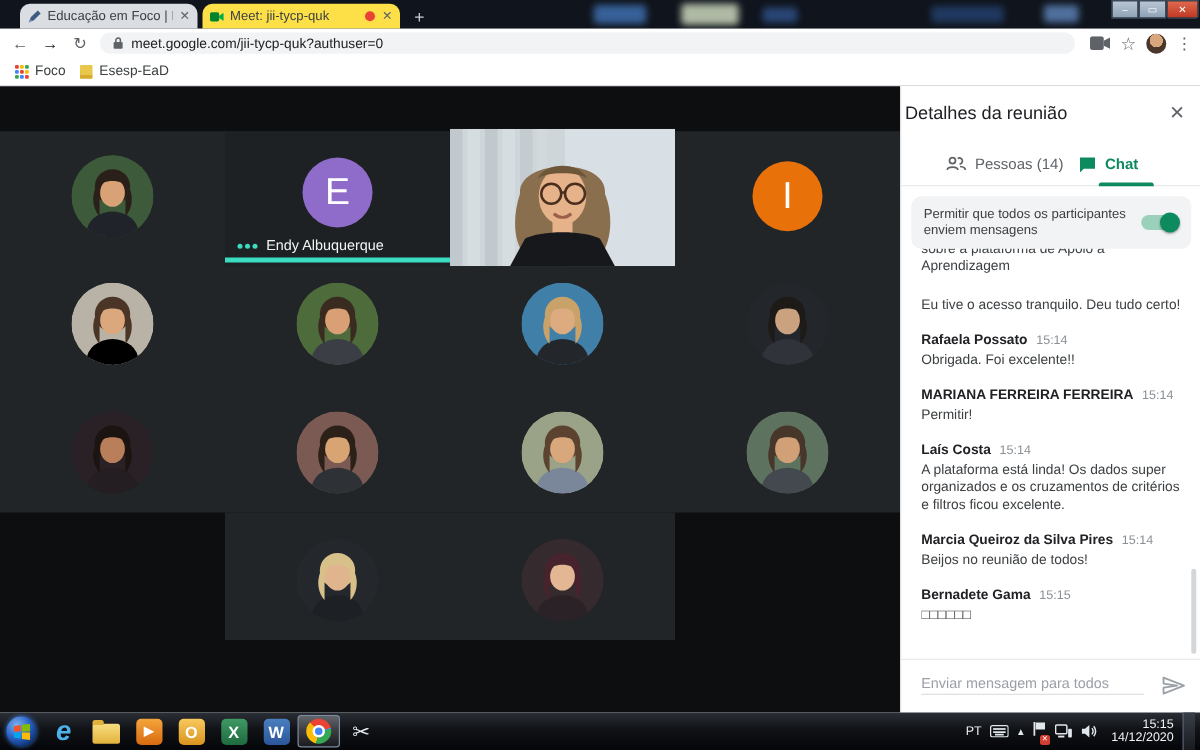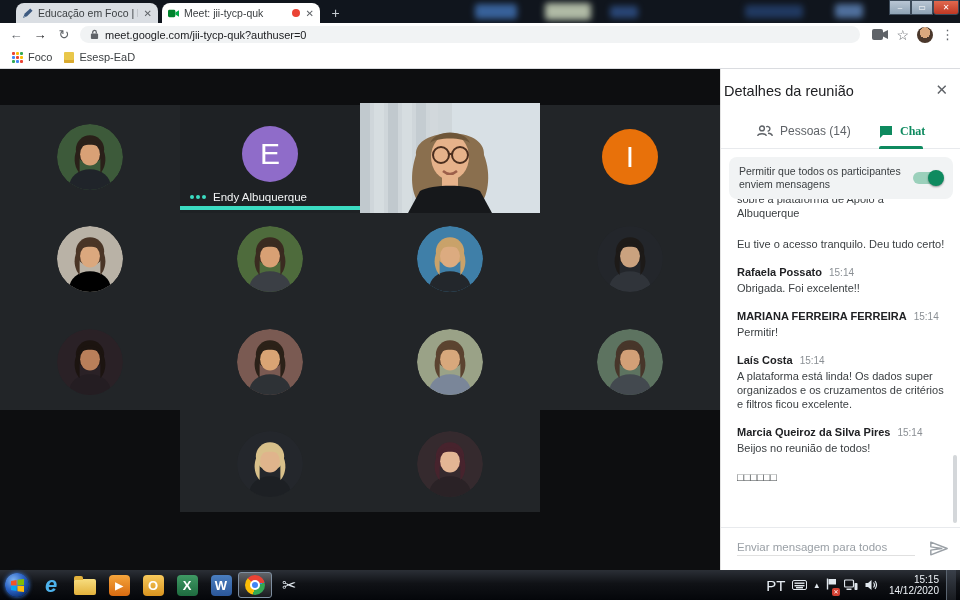--- a/index.html
+++ b/index.html
@@ -6,21 +6,21 @@
   .screen{position:relative;width:960px;height:600px;overflow:hidden;
     font-family:"Liberation Sans",sans-serif;background:#fff;}
   .abs{position:absolute;}
 
   
   .titlebar{left:0;top:0;width:960px;height:23px;background:#10151d;overflow:hidden;}
   .blob{position:absolute;filter:blur(3px);border-radius:3px;opacity:.85;}
   .tab{position:absolute;top:3px;height:20px;border-radius:8px 8px 0 0;display:flex;align-items:center;
     padding:0 6px;box-sizing:border-box;font-size:10.5px;color:#3c4043;}
   .tab.inactive{background:#dadee3;}
-  .tab.active{background:#ffffff;}
+  .tab.active{background:#fde047;}
   .tab-title{white-space:nowrap;overflow:hidden;flex:1;margin-left:5px;}
   .tab-close{color:#5f6368;font-size:10px;margin-left:6px;cursor:default;}
   .rec-dot{width:8px;height:8px;border-radius:50%;background:#ea4335;margin-left:6px;}
   .newtab{position:absolute;left:327px;top:5px;width:17px;height:17px;border-radius:50%;
     color:#c7ccd1;font-size:14px;line-height:16px;text-align:center;}
   .winbtn{position:absolute;top:0;height:15px;border:1px solid #3c4a59;box-sizing:border-box;
     color:#fff;font-size:8px;line-height:13px;text-align:center;
     background:linear-gradient(#b9c6d4,#8fa3b5);}
   .winbtn.close{background:linear-gradient(#e0694f,#bf3824);border-radius:0 0 3px 3px;}
 
@@ -57,21 +57,21 @@
   .video-tile{position:absolute;left:360px;top:34px;width:180px;height:110px;overflow:hidden;}
   .pavatar{position:absolute;border-radius:50%;overflow:hidden;}
 
   
   .chat{left:720px;top:69px;width:240px;height:501px;background:#ffffff;border-left:1px solid #e3e3e3;box-sizing:border-box;}
   .chat-title{position:absolute;left:3px;top:14px;font-size:14.5px;color:#202124;}
   .chat-close{position:absolute;right:12px;top:12px;font-size:15px;color:#5f6368;}
   .chat-tabs{position:absolute;left:0;top:44px;width:240px;height:36px;border-bottom:1px solid #e8eaed;box-sizing:border-box;}
   .ctab{position:absolute;top:0;height:36px;display:flex;align-items:center;gap:7px;font-size:12px;}
   .ctab.people{left:36px;color:#5f6368;}
-  .ctab.chatt{left:158px;font-weight:bold;font-family:Liberation Serif, serif;}
+  .ctab.chatt{left:142px;font-weight:bold;}
   .ctab-underline{position:absolute;left:158px;top:33px;width:44px;height:3px;border-radius:2px 2px 0 0;}
   .toggle-card{position:absolute;left:8px;top:88px;width:224px;background:#f1f3f4;border-radius:8px;
     padding:8px 10px;box-sizing:border-box;display:flex;align-items:center;gap:8px;}
   .toggle-label{font-size:10.5px;color:#3c4043;line-height:13px;flex:1;}
   .switch{width:30px;height:12px;border-radius:7px;background:#9bd0bb;position:relative;flex:0 0 30px;}
   .switch .knob{position:absolute;right:-1px;top:-2px;width:16px;height:16px;border-radius:50%;
     box-shadow:0 1px 2px rgba(0,0,0,.4);}
   .messages{position:absolute;left:16px;top:130px;width:208px;height:326px;overflow:hidden;}
   .msg{margin-bottom:15px;}
   .msg .hd{font-size:11px;}
@@ -100,21 +100,21 @@
   .chrome-active{width:34px;height:26px;border:1px solid #7e8ea0;border-radius:3px;box-sizing:border-box;
     background:linear-gradient(rgba(255,255,255,.28),rgba(255,255,255,.08));
     display:flex;align-items:center;justify-content:center;}
   .chrome-ball{width:20px;height:20px;border-radius:50%;position:relative;overflow:hidden;
     background:conic-gradient(from -45deg,#ea4335 0 33%,#4285f4 33% 34%,#34a853 34% 66%,#fbbc05 66% 100%);}
   .chrome-ball::before{content:"";position:absolute;left:5px;top:5px;width:10px;height:10px;border-radius:50%;
     background:#4285f4;border:2px solid #fff;box-sizing:border-box;}
   .folder{width:22px;height:16px;background:linear-gradient(#f7dd7f,#e3b23c);border-radius:2px;position:relative;margin-top:3px;}
   .folder::before{content:"";position:absolute;left:0;top:-3px;width:9px;height:4px;background:#e3b23c;border-radius:2px 2px 0 0;}
   .tray{margin-left:auto;display:flex;align-items:center;gap:7px;padding-right:4px;color:#e7edf3;}
-  .tray .lang{font-size:15px;}
+  .tray .lang{font-size:10px;}
   .clock{font-size:10px;line-height:11px;text-align:right;color:#eef3f8;margin-left:4px;}
   .showdesk{width:9px;height:30px;border-left:1px solid #5a6470;background:linear-gradient(#3a404a,#181b20);}
   .trayglyph{font-size:12px;color:#dfe6ec;}
 </style>
 </head>
 <body>
 
 <div class="screen">
 
   <div class="abs titlebar">
@@ -446,21 +446,21 @@
       <div class="toggle-label">Permitir que todos os participantes enviem mensagens</div>
       <div class="switch">
         <div class="knob" id="toggle-knob" style="background: rgb(14, 138, 95);"></div>
       </div>
     </div>
 
     <div class="messages">
       <div class="clipwrap">
         <div class="inner">
           <span>sobre a plataforma de Apoio à</span><br>
-          <span>Albuquerque</span>
+          <span>Aprendizagem</span>
         </div>
       </div>
     <div class="msg">
           <div class="tx">Eu tive o acesso tranquilo. Deu tudo certo!</div>
         </div>
         <div class="msg">
           <div class="hd"><span class="nm">Rafaela Possato</span><span class="tm">15:14</span></div>
           <div class="tx">Obrigada. Foi excelente!!</div>
         </div>
         <div class="msg">
@@ -469,20 +469,21 @@
         </div>
         <div class="msg">
           <div class="hd"><span class="nm">Laís Costa</span><span class="tm">15:14</span></div>
           <div class="tx">A plataforma está linda! Os dados super organizados e os cruzamentos de critérios e filtros ficou excelente.</div>
         </div>
         <div class="msg">
           <div class="hd"><span class="nm">Marcia Queiroz da Silva Pires</span><span class="tm">15:14</span></div>
           <div class="tx">Beijos no reunião de todos!</div>
         </div>
         <div class="msg">
+          <div class="hd"><span class="nm">Bernadete Gama</span><span class="tm">15:15</span></div>
           <div class="tx">□□□□□□</div>
         </div>
       </div>
     <div class="chat-scroll"></div>
 
     <div class="chat-input">
       <input type="text" placeholder="Enviar mensagem para todos" style="">
       <svg class="send" width="20" height="17" viewBox="0 0 22 18">
         <path d="M2 16 L20 9 L2 2 L2 7.2 L14 9 L2 10.8 Z" fill="none" stroke="#9aa0a6" stroke-width="1.6" stroke-linejoin="round"></path>
       </svg>

